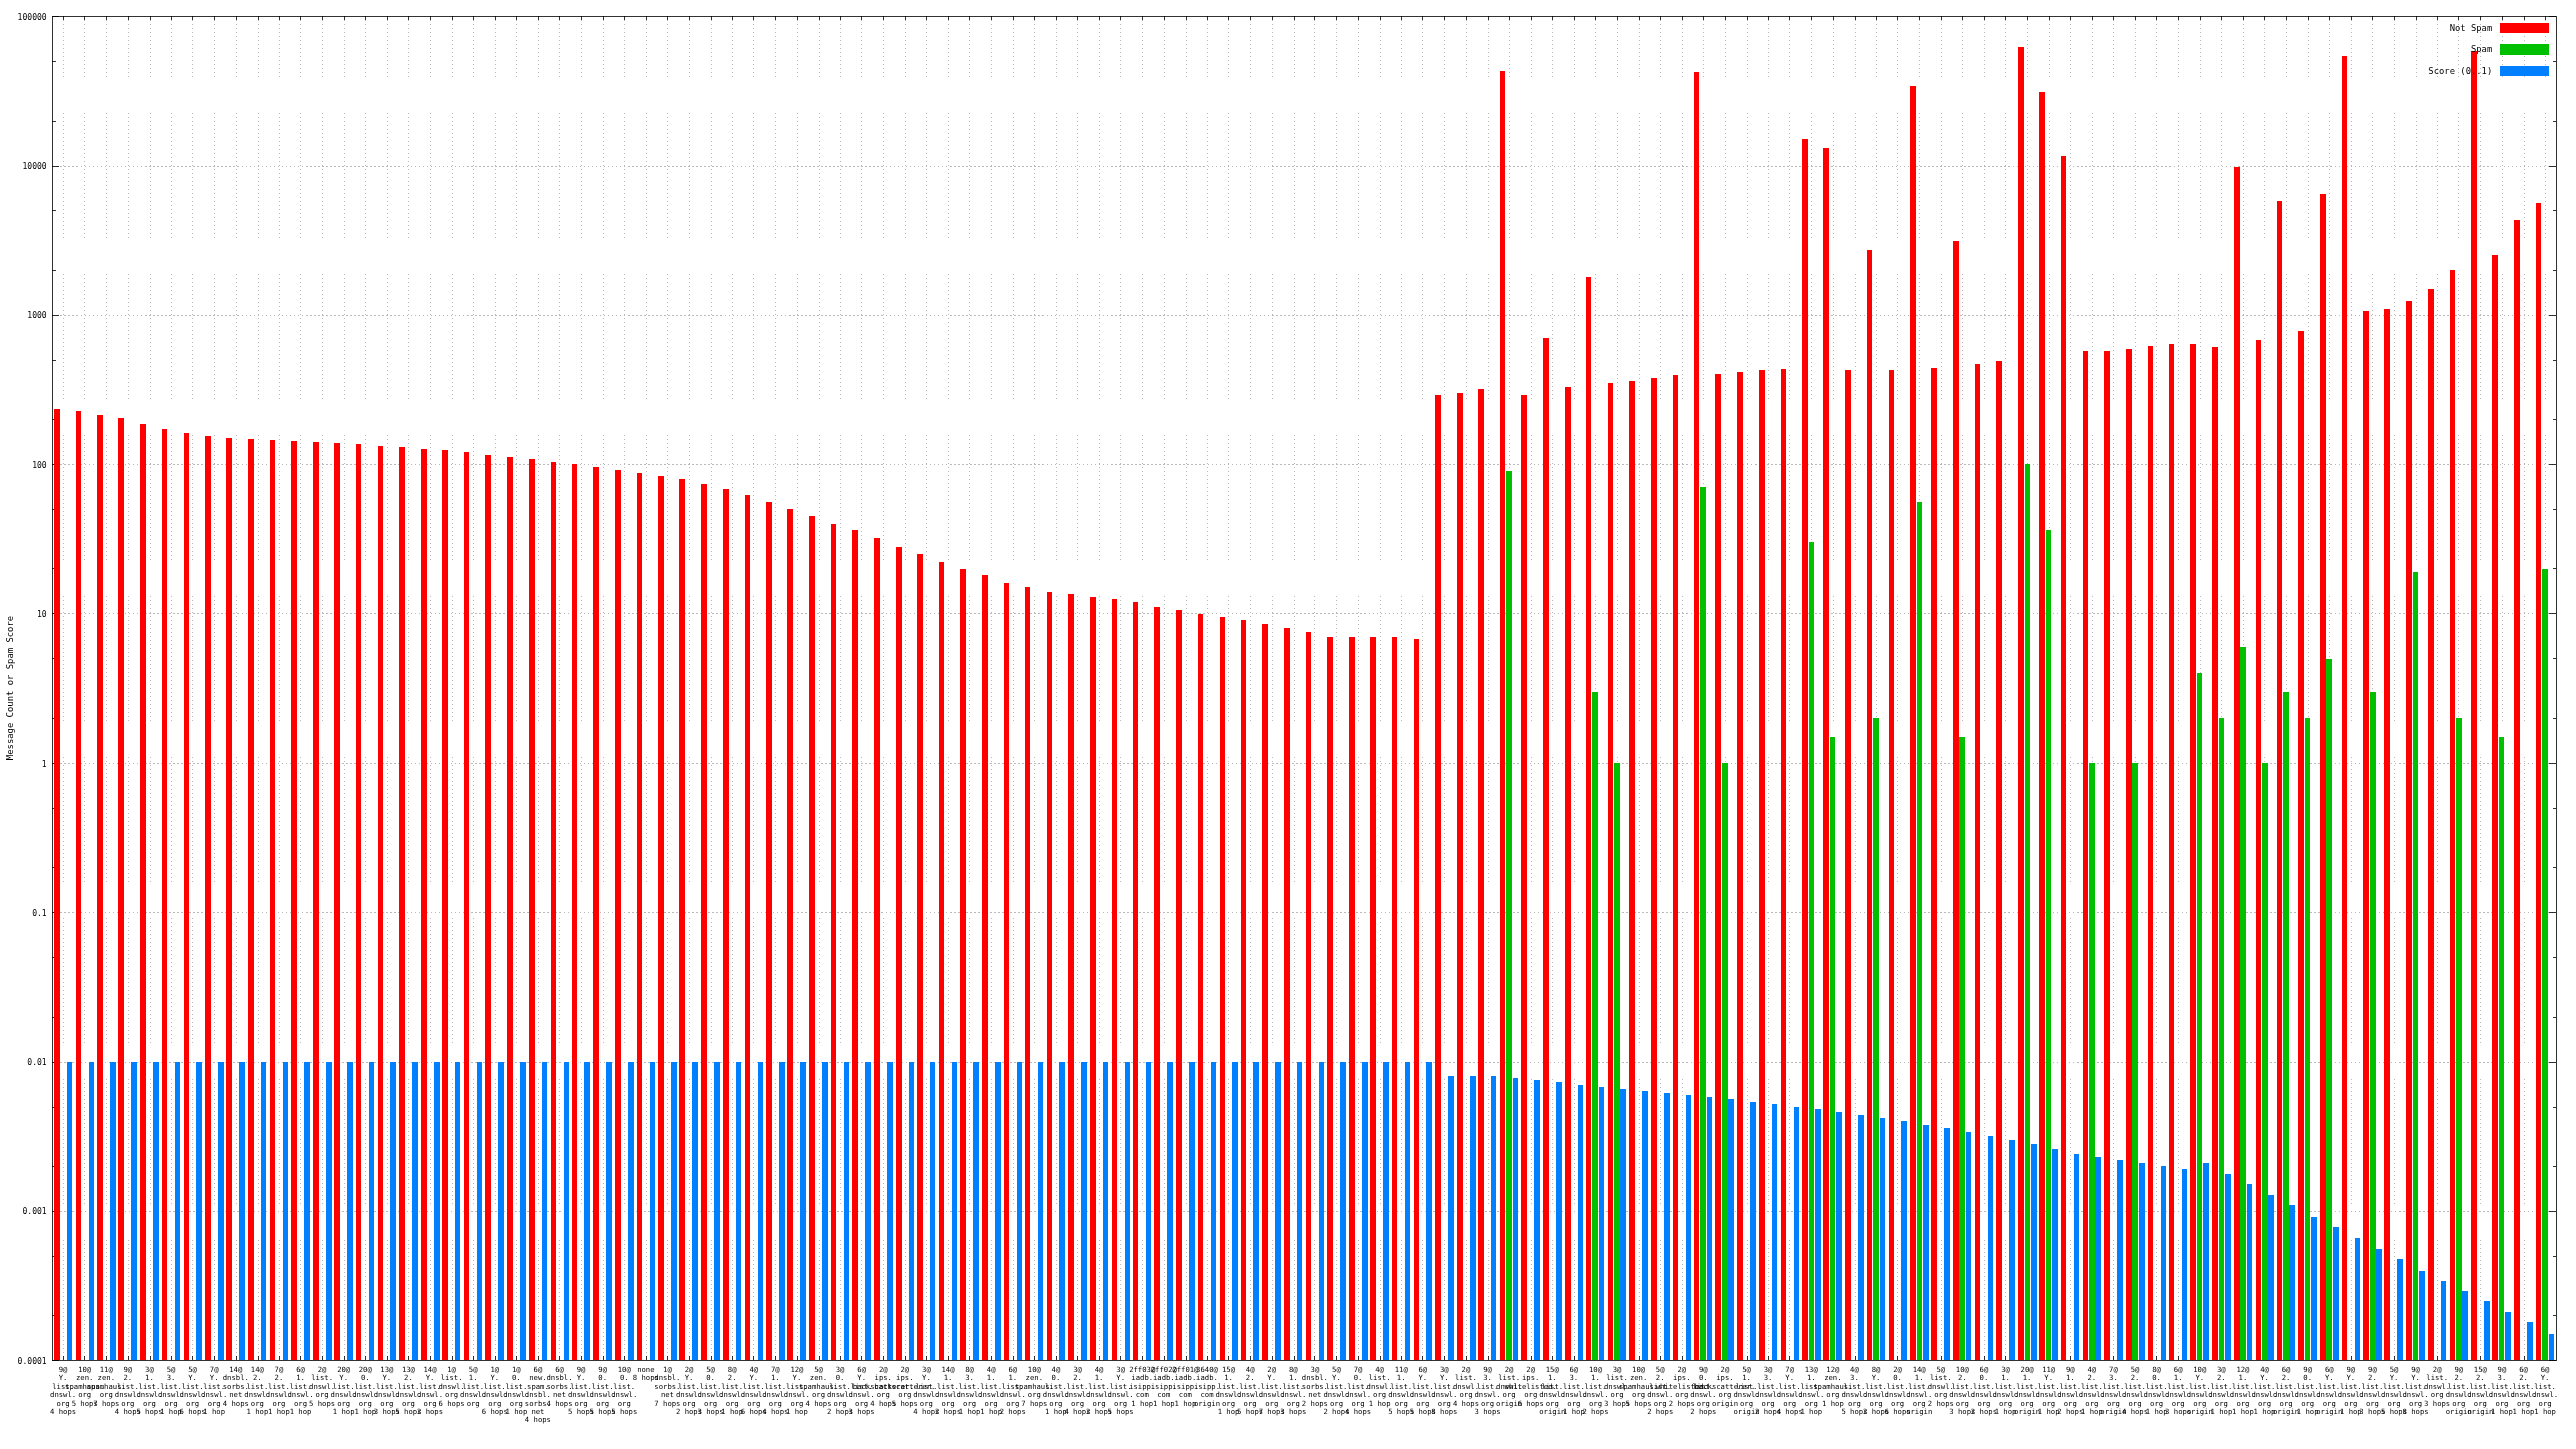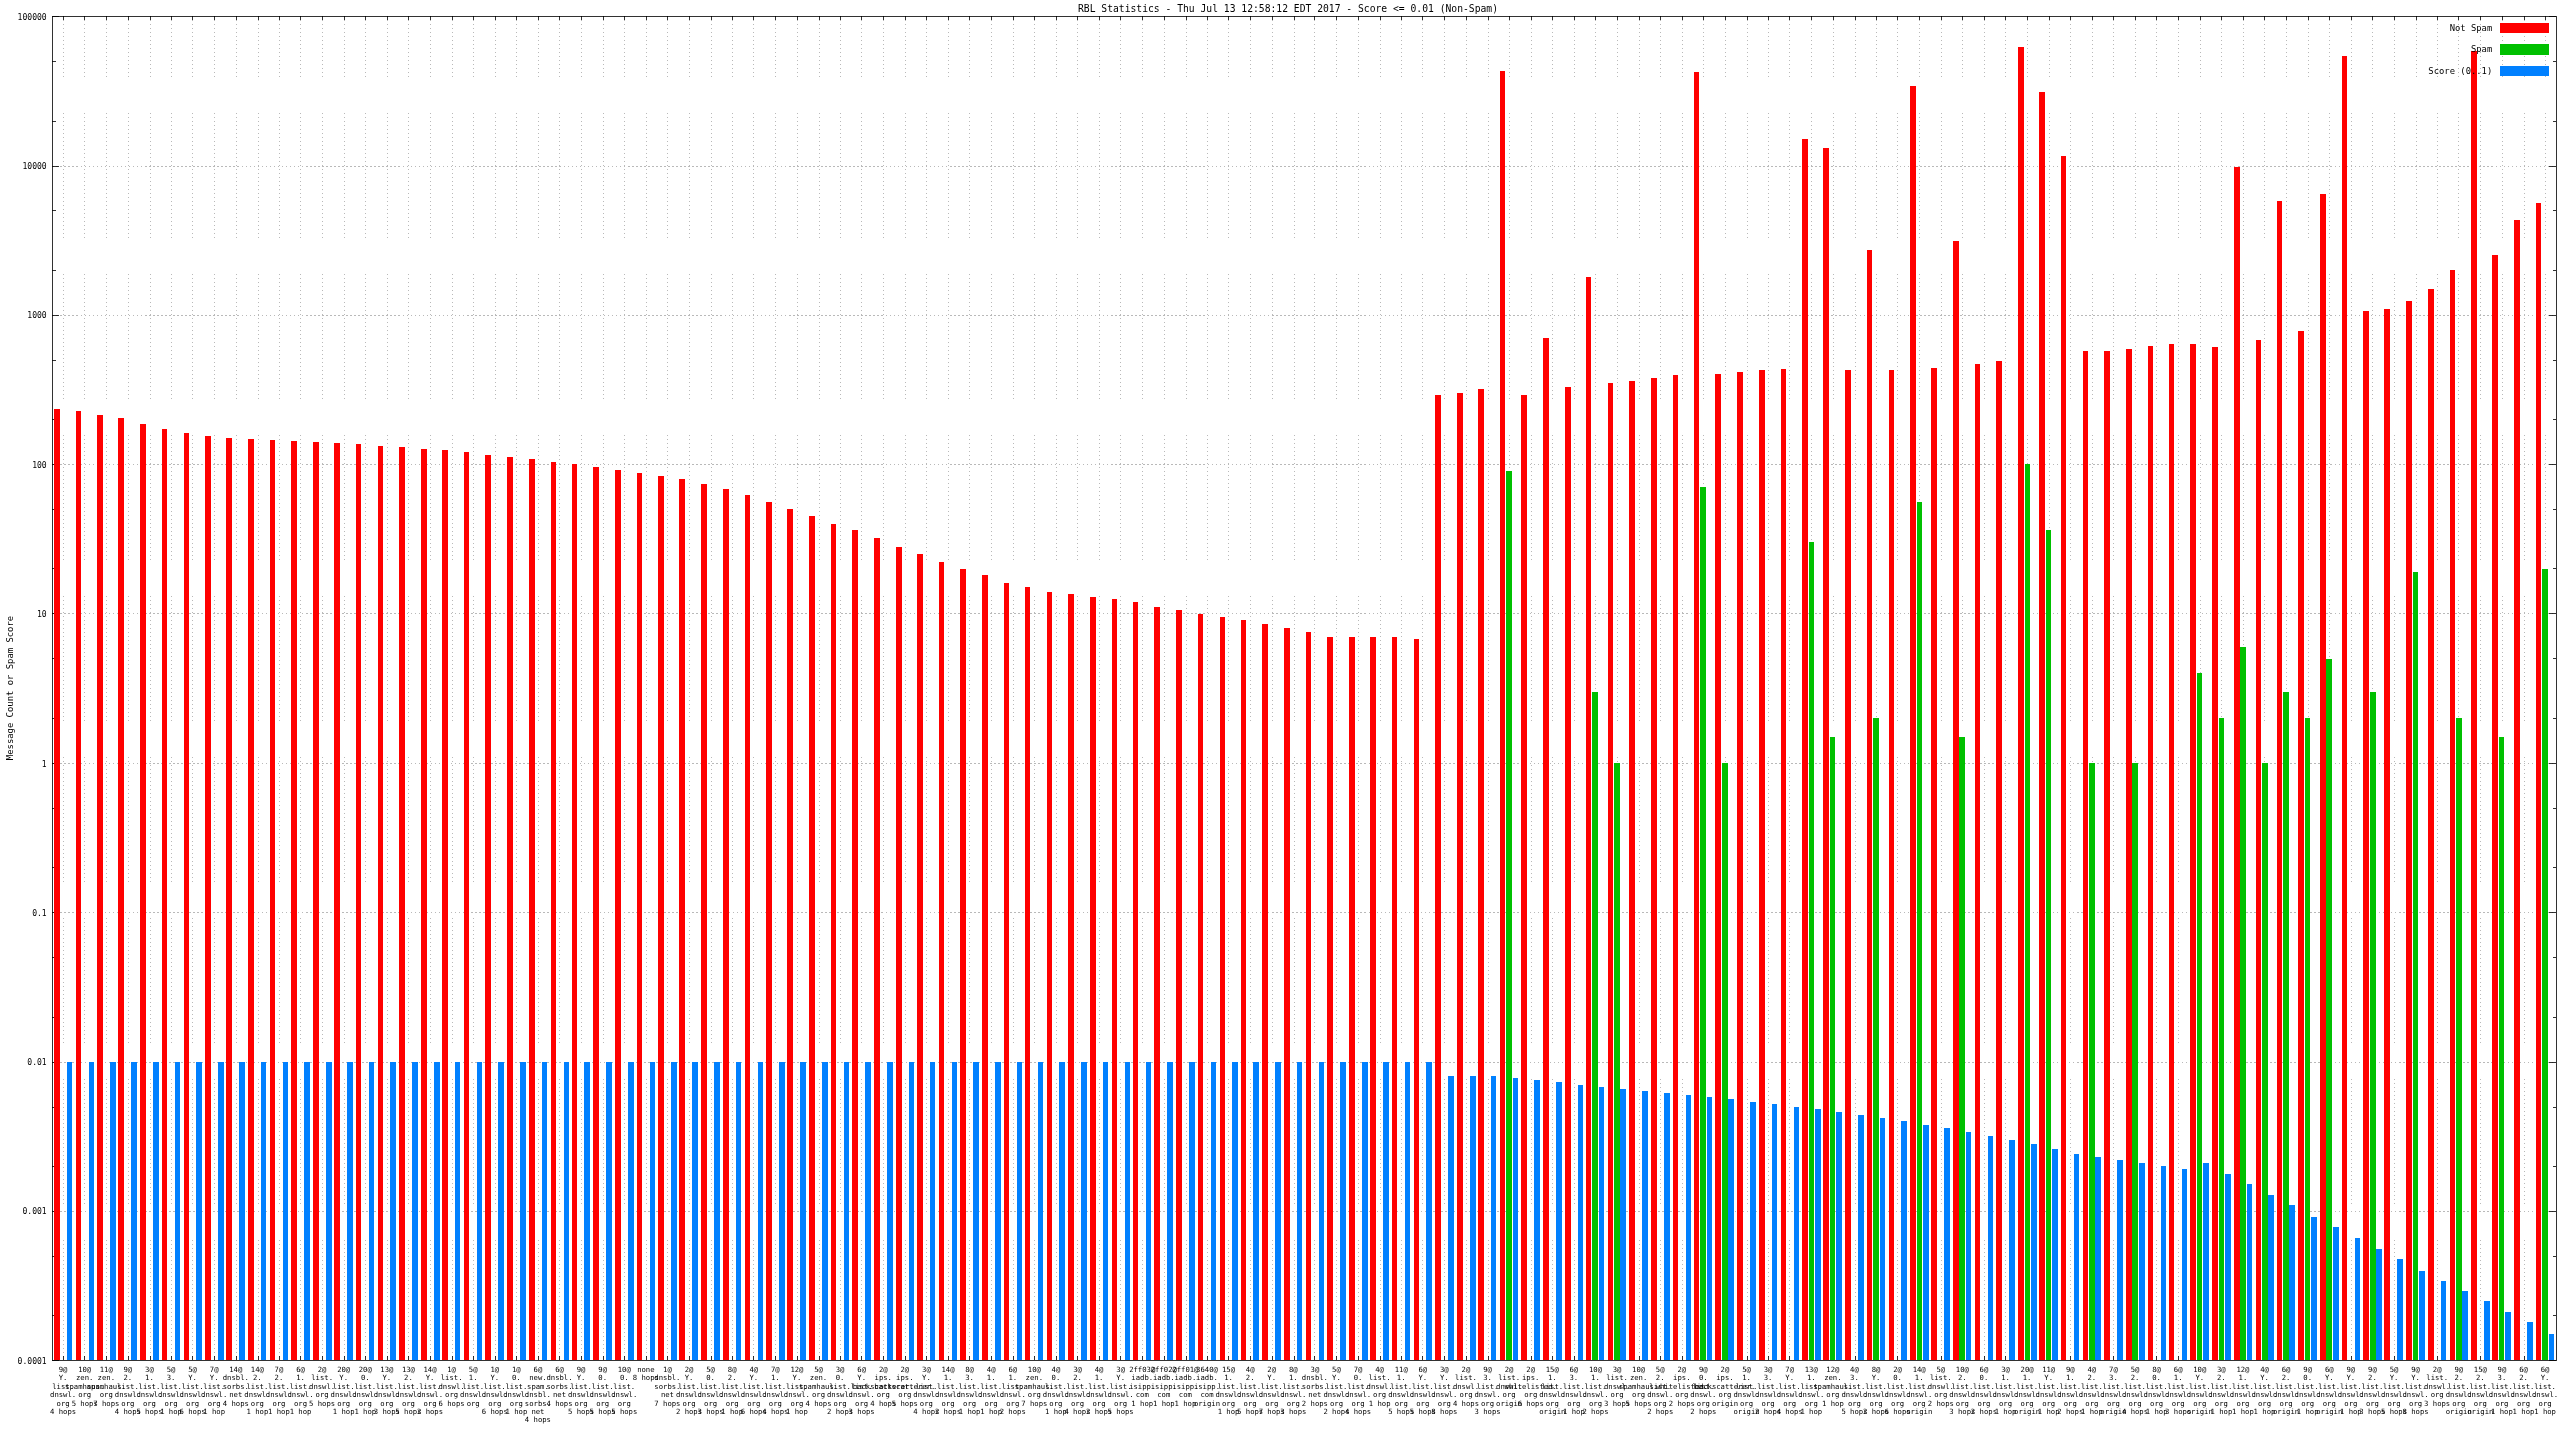--- a/index.html
+++ b/index.html
@@ -1363,16 +1363,15 @@
       <text x="3161.594827586207" y="1746" font-size="9" text-anchor="middle" fill="#000">org</text>
       <text x="3161.594827586207" y="1756.5" font-size="9" text-anchor="middle" fill="#000">1 hop</text>
       <rect x="65.5" y="20.5" width="3110" height="1670" fill="none" stroke="#000000" stroke-width="1" shape-rendering="crispEdges"></rect>
       <rect x="3105" y="28" width="62" height="13" fill="#ff0000" shape-rendering="crispEdges"></rect>
       <text x="3096" y="38" font-size="11" text-anchor="end" fill="#000">Not Spam</text>
       <rect x="3105" y="55" width="62" height="13" fill="#00c000" shape-rendering="crispEdges"></rect>
       <text x="3096" y="65" font-size="11" text-anchor="end" fill="#000">Spam</text>
       <rect x="3105" y="82" width="62" height="13" fill="#0080ff" shape-rendering="crispEdges"></rect>
       <text x="3096" y="92" font-size="11" text-anchor="end" fill="#000">Score (0..1)</text>
     </svg>
-  <div id="chart-title">RBL Statistics - Thu Jul 13 12:58:12 EDT 2017 - Score &lt;= 0.01 (Non-Spam)</div>
   <div id="y-axis-title">Message Count or Spam Score</div>
 </div>
 
 
 </body></html>

